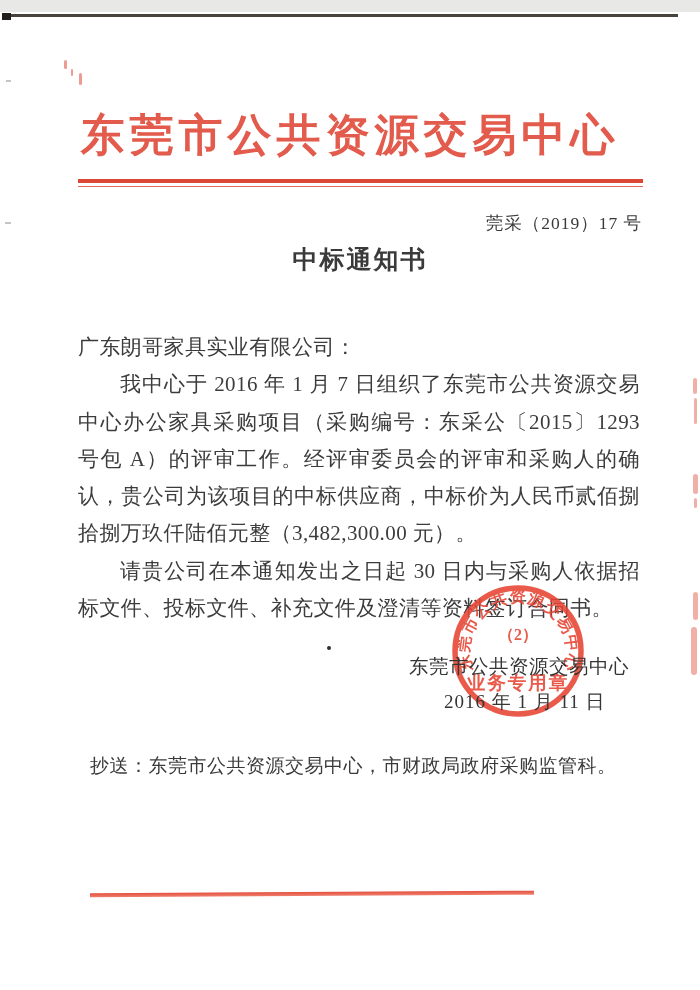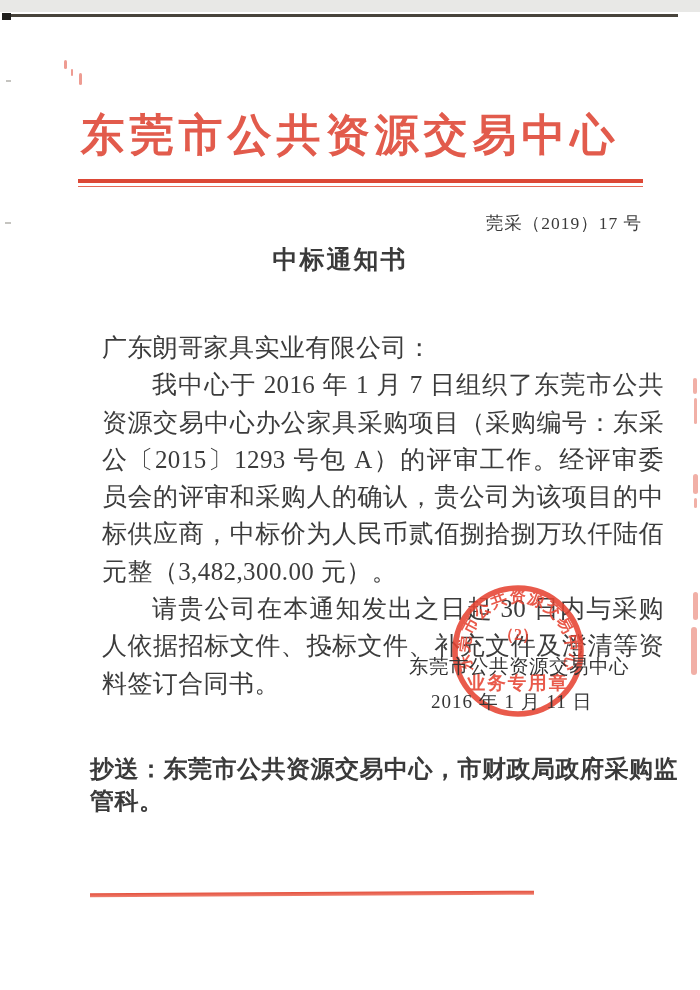--- a/index.html
+++ b/index.html
@@ -31,41 +31,41 @@
   .letterhead{
     position:absolute;top:94px;left:0;width:100%;margin:0;text-align:center;
     font-size:44px;font-weight:bold;letter-spacing:5px;
     color:var(--letterhead-red,#e25b4c);
   }
   .rule-thick{position:absolute;top:167px;left:78px;width:565px;height:3.5px;background:var(--rule-red,#dc4836);}
   .rule-thin{position:absolute;top:173.5px;left:78px;width:565px;height:1.5px;background:#e56a57;}
   
   .doc-number{position:absolute;top:199px;right:58px;font-size:17.5px;letter-spacing:1px;color:#3a3a3a;}
   .doc-title{position:absolute;top:231px;left:0;width:680px;margin:0;text-align:center;
-    font-size:25px;font-weight:bold;letter-spacing:2px;color:#3a3a3a;}
+    font-size:25px;font-weight:bold;letter-spacing:2px;color:#3a3a3a;padding-left:20px;}
   
-  .body-block{position:absolute;top:317px;left:102px;width:562px;
-    font-size:25px;line-height:37.3px;letter-spacing:.4px;text-align:justify;}
+  .body-block{position:absolute;top:317px;left:78px;width:562px;
+    font-size:21px;line-height:37.3px;letter-spacing:.4px;text-align:justify;}
   .body-block p{margin:0;}
   .indent{text-indent:2em;}
   
   .sig-org{position:absolute;top:641px;left:409px;font-size:19.5px;letter-spacing:.5px;color:#353535;}
-  .sig-date{position:absolute;top:677px;left:431px;font-size:19px;letter-spacing:1px;color:#353535;}
+  .sig-date{position:absolute;top:677px;left:444px;font-size:19px;letter-spacing:1px;color:#353535;}
   .ink-dot{position:absolute;left:327px;top:634px;width:4px;height:4px;border-radius:50%;background:#2e2e2e;filter:blur(.3px);}
   
   .seal{position:absolute;left:423px;top:544px;width:190px;height:190px;opacity:.88;}
   .seal text, .seal textPath{
     font-family:"Liberation Serif","DejaVu Serif",serif;
     fill:var(--seal-red,#e64433);
   }
   .seal-ring-label{font-size:16.5px;font-weight:bold;letter-spacing:1px;}
   .seal-center-label{font-size:16px;font-weight:bold;}
   .seal-bottom-label{font-size:18.5px;font-weight:bold;letter-spacing:2px;}
   
-  .cc-line{position:absolute;top:741px;left:90px;font-size:24px;letter-spacing:.5px;color:#3a3a3a;font-weight:bold;}
+  .cc-line{position:absolute;top:741px;left:90px;font-size:19px;letter-spacing:.5px;color:#3a3a3a;}
   .bottom-rule{position:absolute;top:880px;left:90px;width:444px;height:4px;
     background:linear-gradient(#e4513e,#ef8070);transform:rotate(-.35deg);}
 </style>
 </head>
 <body>
 
 <div class="page">
 
   <div class="scan-top-line"></div>
   <div class="scan-top-corner"></div>

